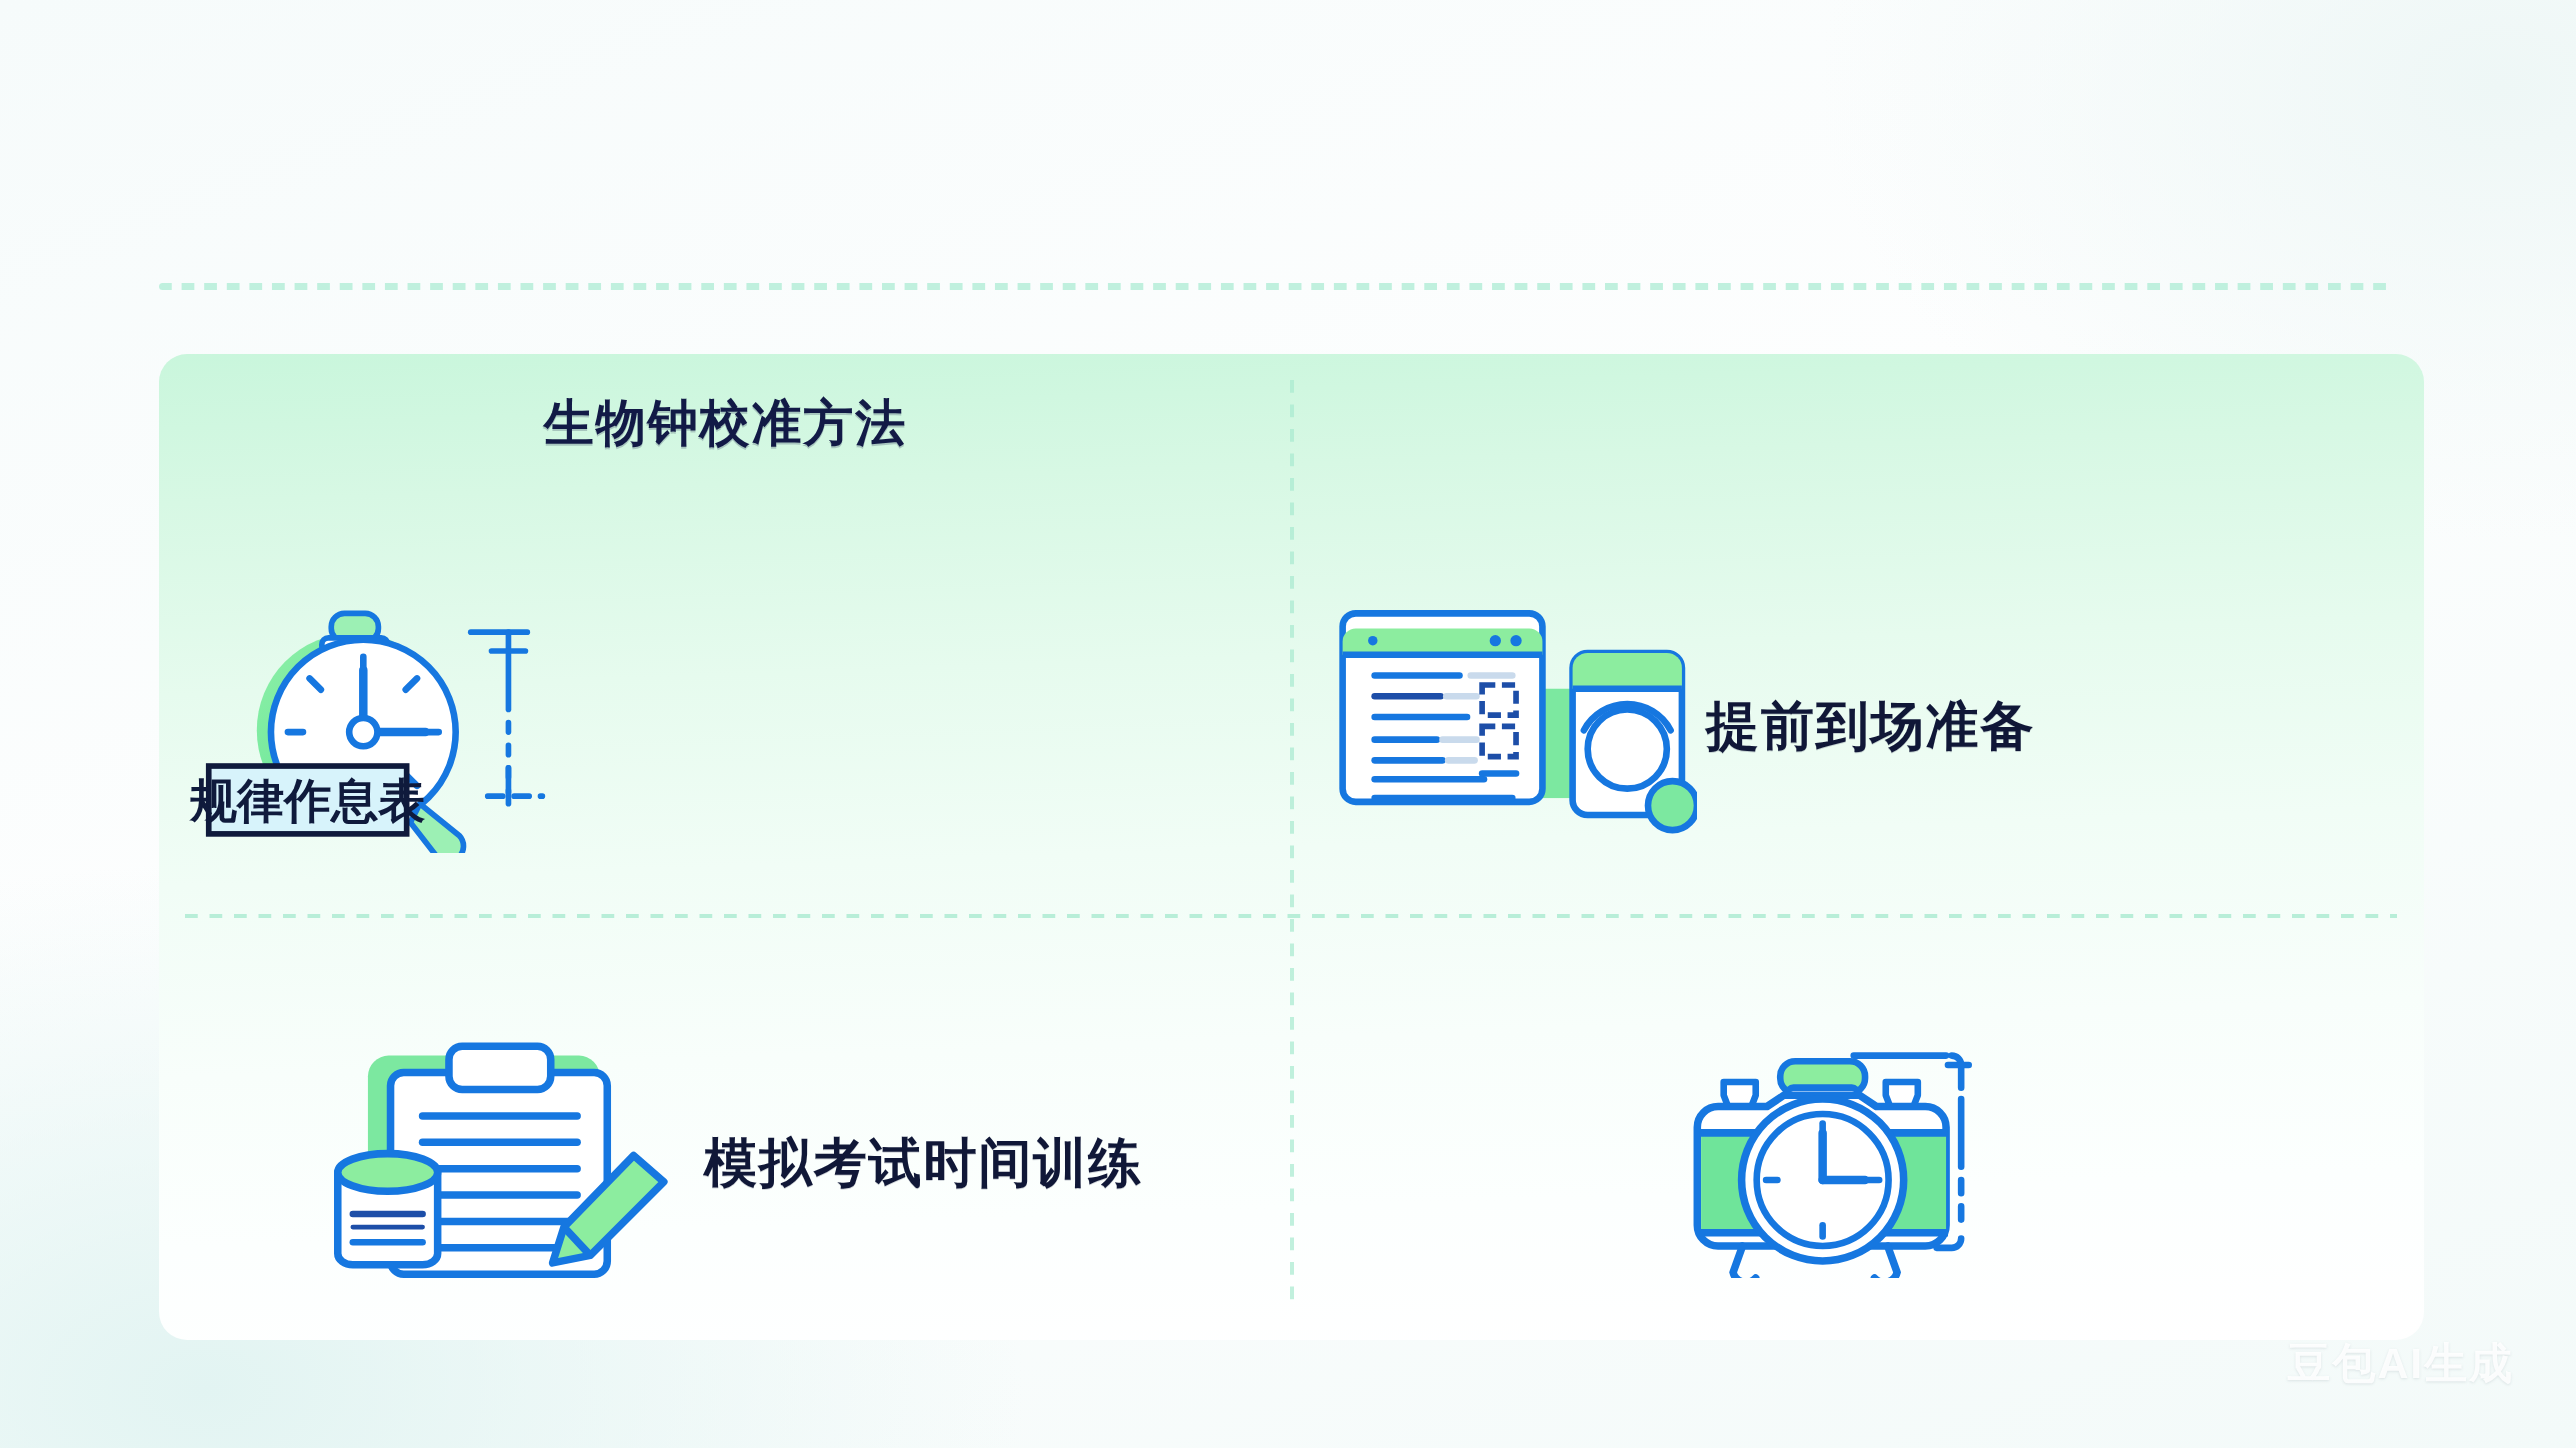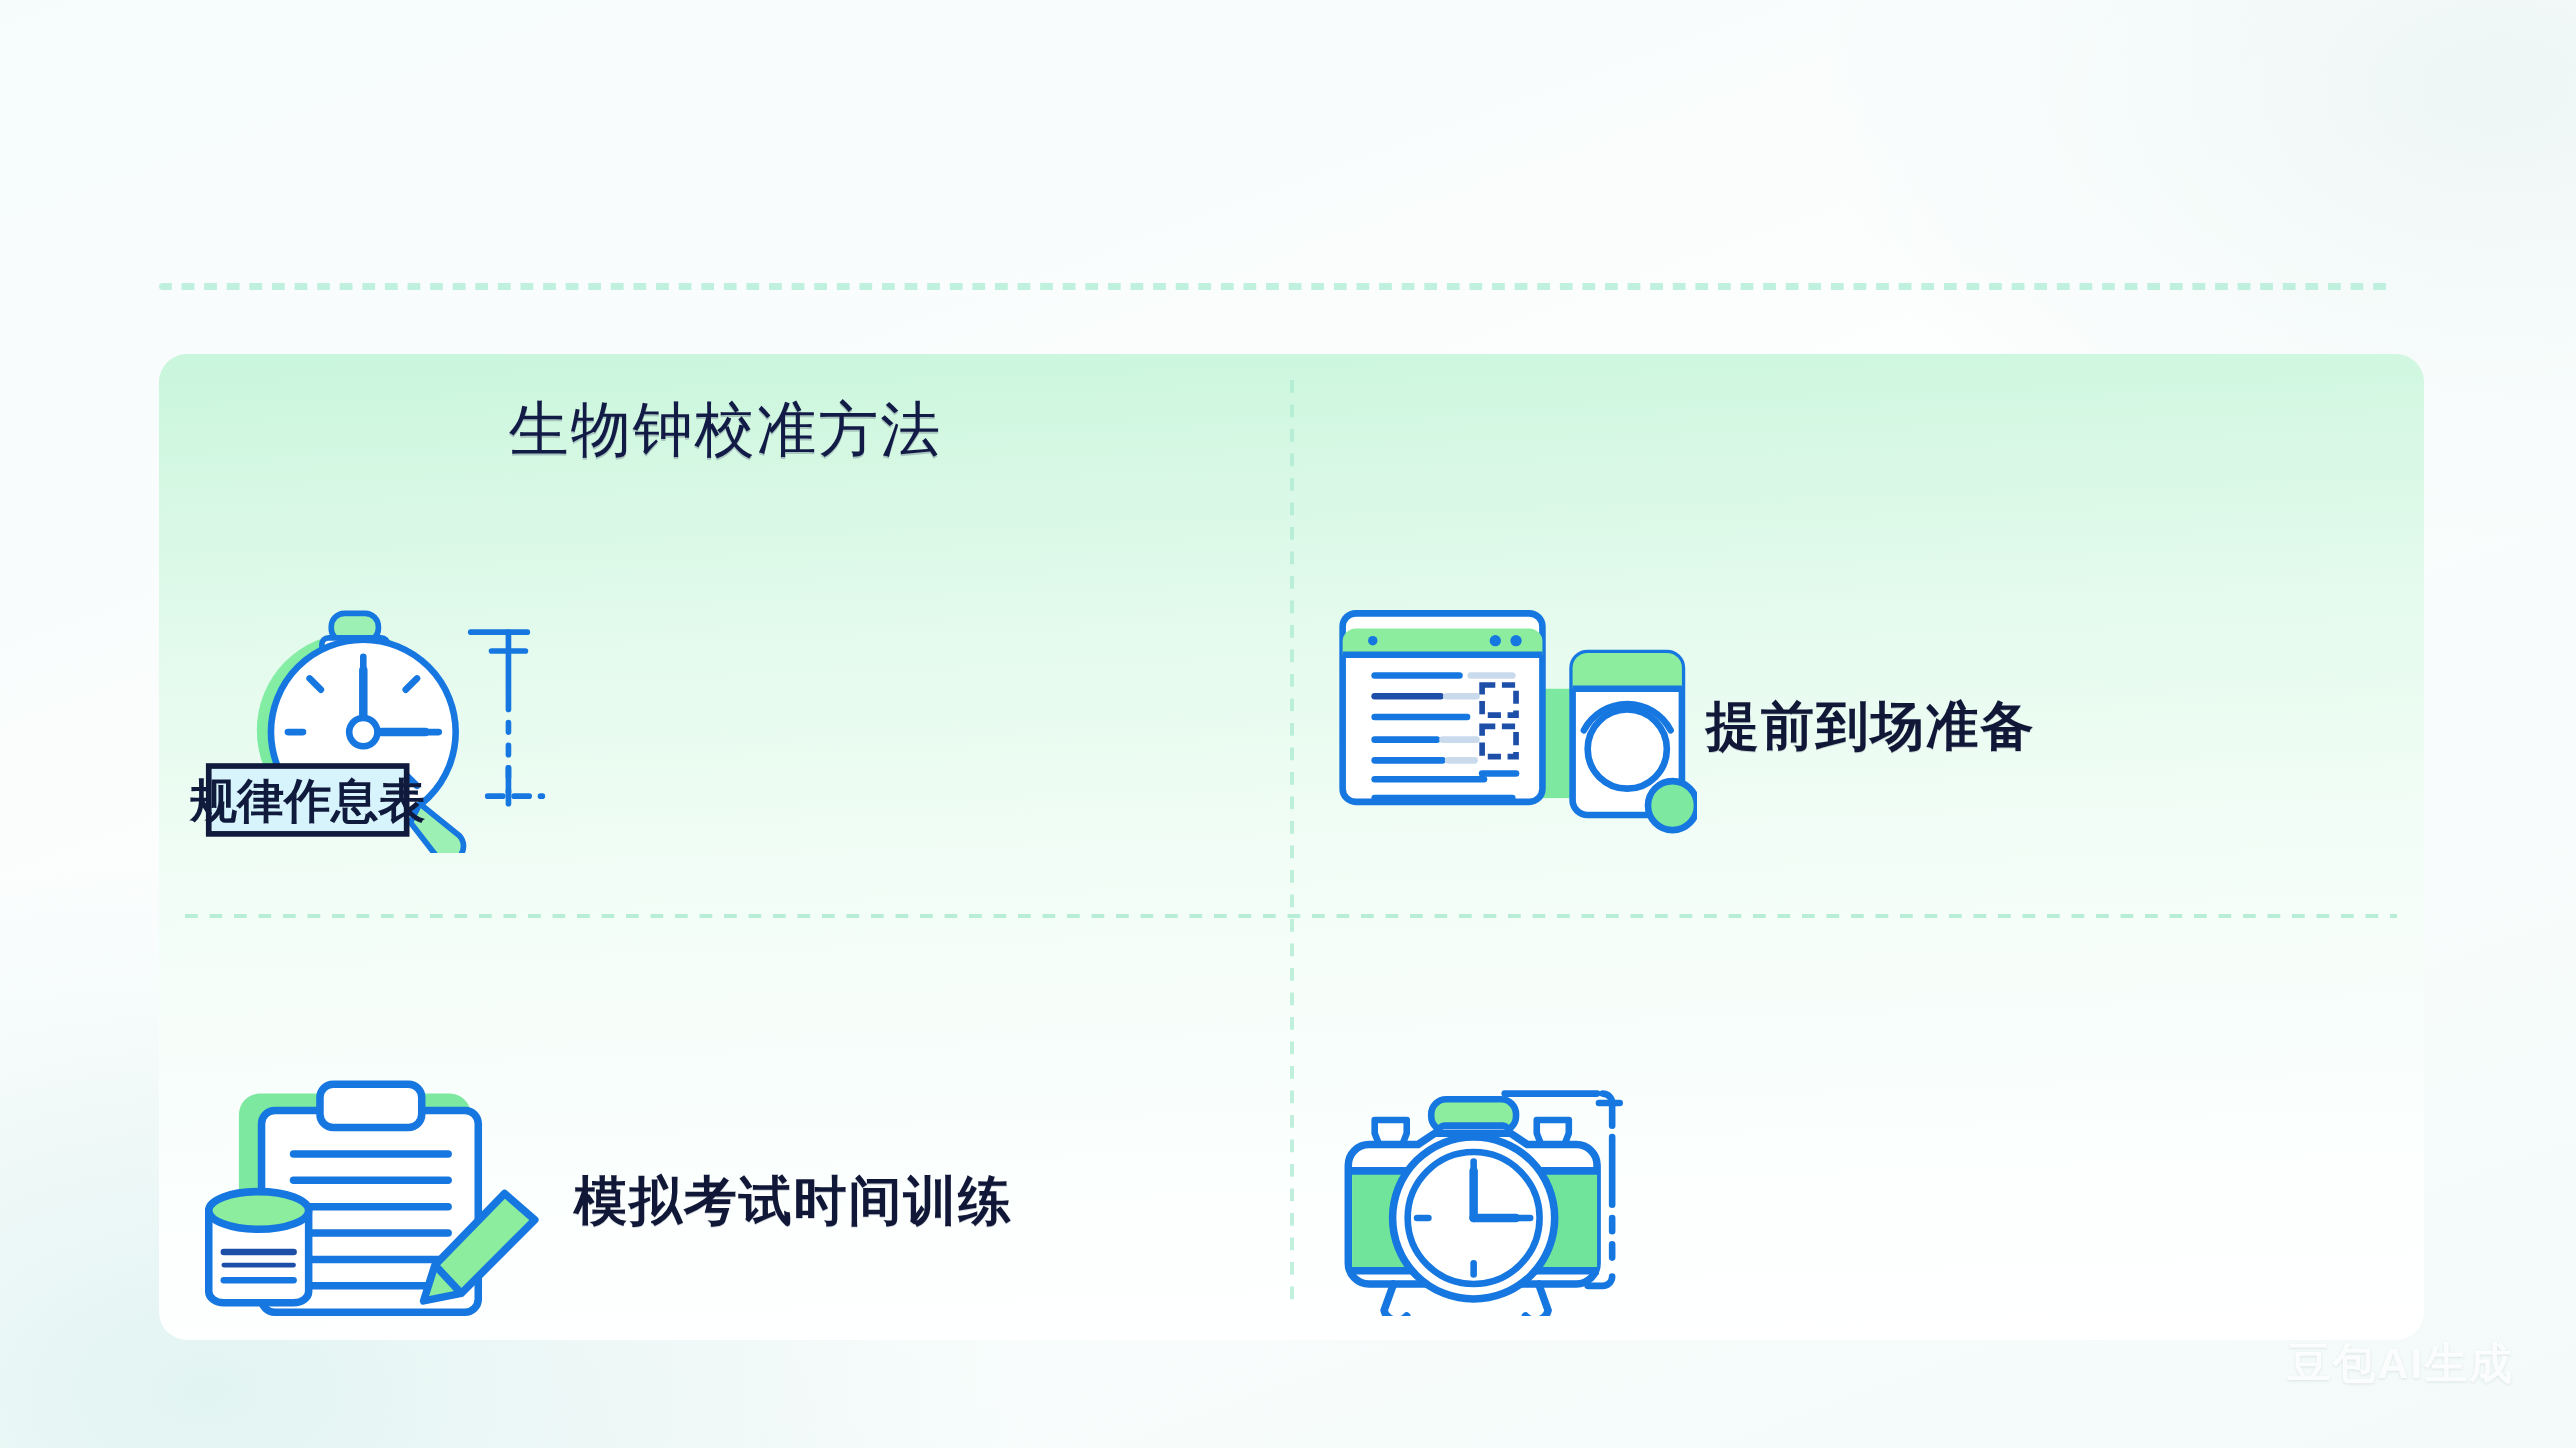--- a/index.html
+++ b/index.html
@@ -77,39 +77,39 @@
     background-size:24.5px 3.8px;
     background-repeat:repeat-x;
     opacity:.8;
   }
 
   
   .col-head {
     position:absolute; top:36px;
     width:1095px;
     text-align:center;
-    font-size:60px;
-    font-weight:normal;
+    font-size:50px;
+    font-weight:bold;
     color:#121a46;
     letter-spacing:1.9px;
     white-space:nowrap;
     text-shadow:0 1.9px 0 rgba(18,26,70,0.22);
   }
   .col-head.left  { left:19px; }
   .col-head.right { left:1151px; }
 
   
   .cell {
     position:absolute;
     width:1095px; height:406px;
     display:flex; 
     align-items:center; justify-content:flex-start;
   }
   .cell.r1 { top:168px; }
-  .cell.r2 { top:636px; }
+  .cell.r2 { top:598px;justify-content:center; }
   .cell.cleft  { left:19px; }
   .cell.cright { left:1151px; }
 
   .icon-box {
     height:264px; width:396px;
     display:flex; align-items:center; justify-content:center;
   }
   .cell.r2 .icon-box { height:255px; }
 
   .caption {

